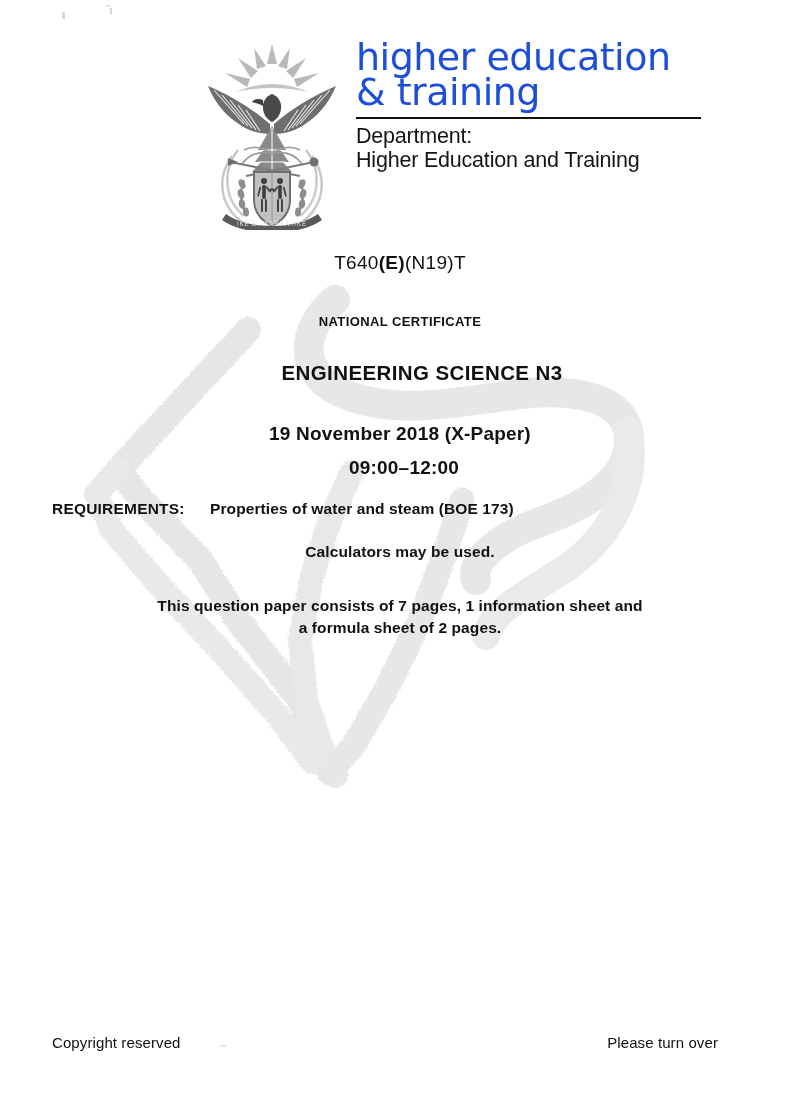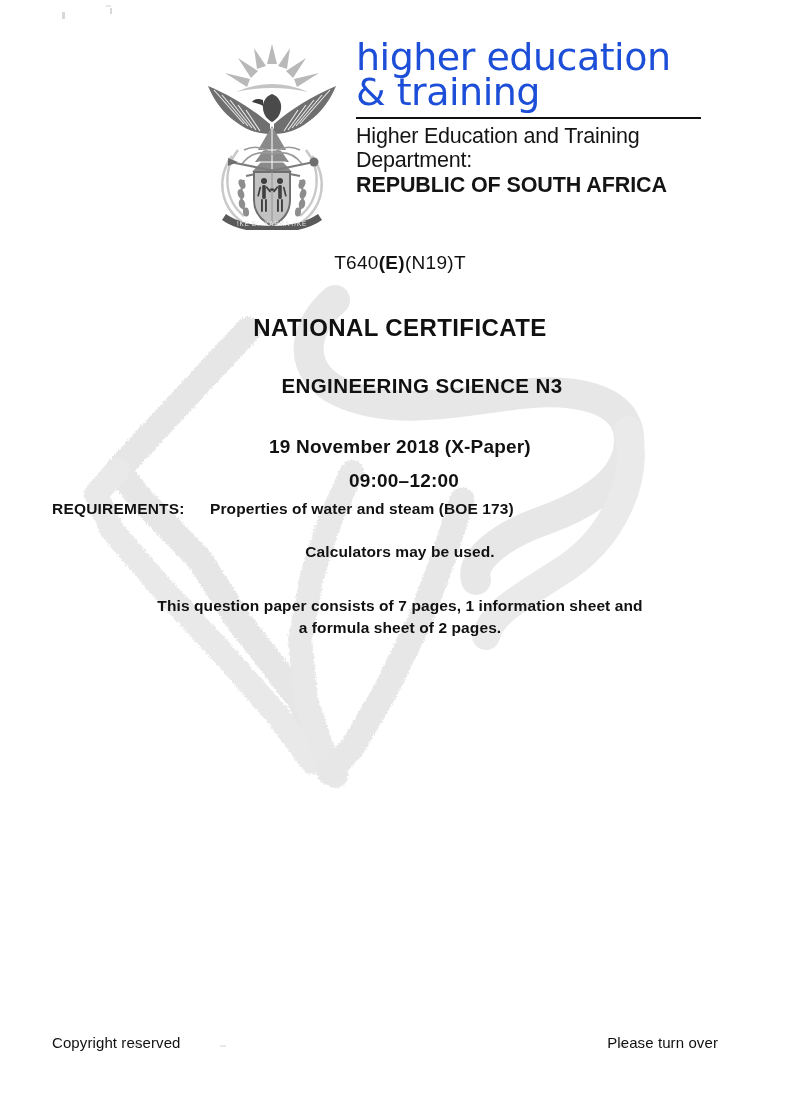--- a/index.html
+++ b/index.html
@@ -103,21 +103,21 @@
     z-index: 5;
   }
   .paper-code {
     font-size: 19px;
     font-weight: 400;
     letter-spacing: 0.3px;
     margin: 0;
   }
   .paper-code b { font-weight: 700; }
   .cert-name {
-    font-size: 24px;
+    font-size: 13px;
     font-weight: 700;
     letter-spacing: 0.4px;
     margin: 40px 0 4px 0;
   }
   .subject-name {
     font-size: 20.5px;
     font-weight: 700;
     letter-spacing: 0.4px;
     margin: 32px 0 0 0;
     padding-left: 44px;
@@ -367,23 +367,22 @@
         <text x="80" y="188" text-anchor="middle" font-family="'Liberation Sans', sans-serif" font-size="6.4" fill="#e6e6e6" letter-spacing="0.7">!KE E: /XARRA //KE</text>
       </g>
     </svg>
 
     <div id="dept-block">
       <div class="logotype">
         <span class="l1">higher education</span>
         <span class="l2">&amp; training</span>
       </div>
       <hr id="dept-rule">
+      <div class="dept-line">Department:</div>
       <div class="dept-line">Higher Education and Training</div>
-      <div class="dept-line">Department:</div>
-      <div class="dept-line bold">REPUBLIC OF SOUTH AFRICA</div>
     </div>
   </div>
 
   <div id="titleblock">
     <p class="paper-code"><span>T640</span><b>(E)</b><span>(N19)T</span></p>
 
     <p class="cert-name">NATIONAL CERTIFICATE</p>
     <p class="subject-name">ENGINEERING SCIENCE N3</p>
     <p class="exam-date">19 November 2018 (X-Paper)</p>
     <p class="exam-time">09:00–12:00</p>

